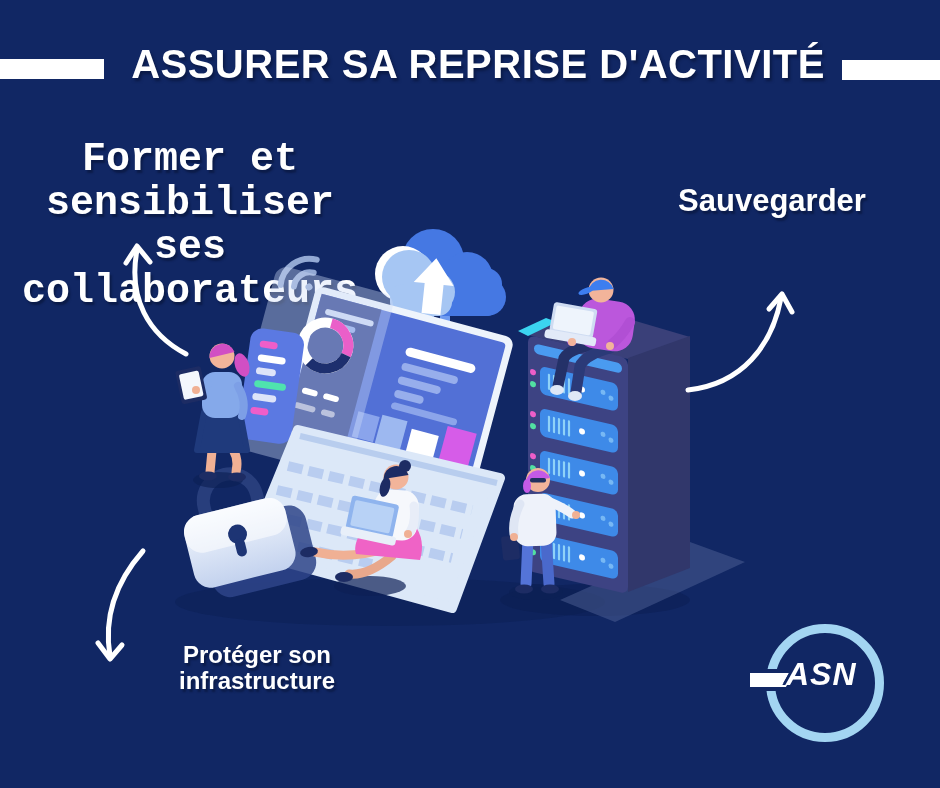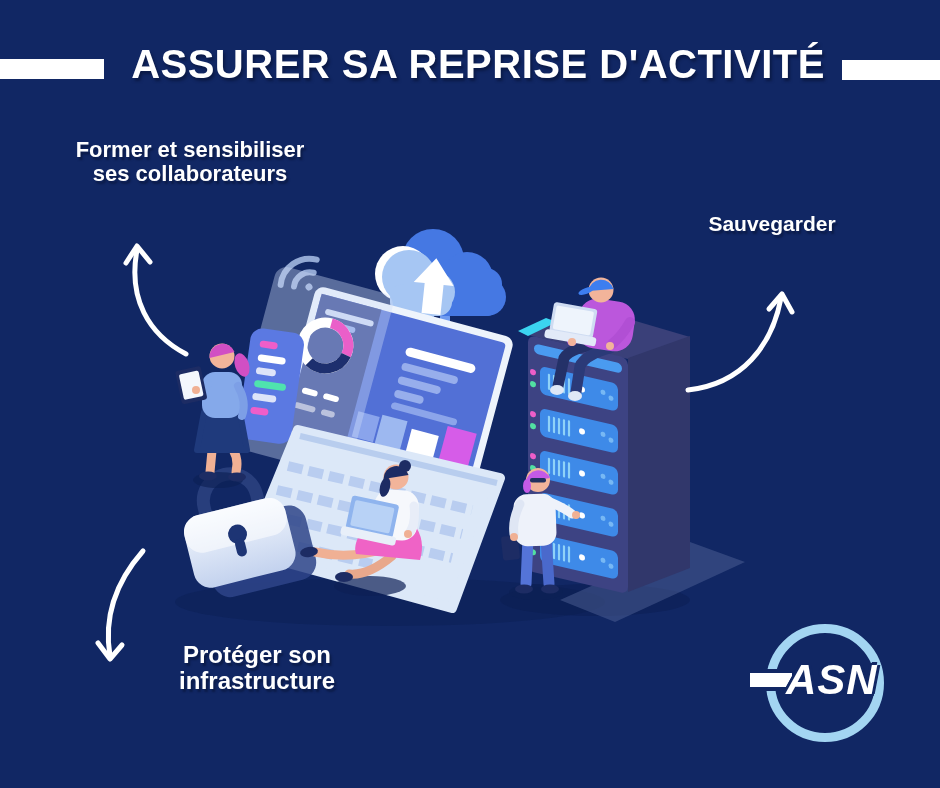--- a/index.html
+++ b/index.html
@@ -14,31 +14,31 @@
   .title{
     position:absolute;left:0;top:42px;width:100%;text-align:center;
     color:#fff;font-size:40px;font-weight:bold;letter-spacing:.5px;
     text-shadow:2px 3px 3px rgba(5,15,45,.55);white-space:nowrap;padding-left:8px;
   }
   .label{
     position:absolute;color:#fff;font-weight:bold;text-align:center;
     line-height:1.1;text-shadow:2px 3px 2px rgba(5,15,45,.5);
   }
   .label span{display:block;}
-  .label-train{left:0;top:138px;width:380px;font-size:22px;}
-  .label-backup{left:612px;top:212px;width:320px;font-size:21px;}
+  .label-train{left:0;top:138px;width:380px;font-size:40px;font-family:Liberation Mono, monospace;}
+  .label-backup{left:612px;top:184px;width:320px;font-size:31px;}
   .label-protect{left:97px;top:642px;width:320px;font-size:24px;}
   .illo{position:absolute;left:0;top:0;width:940px;height:788px;}
   .logo{position:absolute;left:758px;top:616px;width:134px;height:134px;}
   .logo-ring{position:absolute;left:8px;top:8px;width:100px;height:100px;
     border:9px solid #a3d5f2;border-radius:50%;}
   .logo-dash{position:absolute;left:-8px;top:57px;width:42px;height:14px;background:#fff;
     box-shadow:0 0 0 4px #112764;}
   .logo-text{position:absolute;left:28px;top:40px;color:#fff;
-    font-style:italic;font-weight:bold;font-size:42px;letter-spacing:1px;
+    font-style:italic;font-weight:bold;font-size:32px;letter-spacing:1px;
     text-shadow:3px 0 0 #112764,-3px 0 0 #112764,0 3px 0 #112764,0 -3px 0 #112764,2px 2px 0 #112764,-2px -2px 0 #112764;}
 </style>
 </head>
 <body>
 
 <div class="poster">
 
   <div class="bar bar-left"></div>
   <div class="bar bar-right"></div>
   <div class="title">ASSURER SA REPRISE D'ACTIVITÉ</div>

